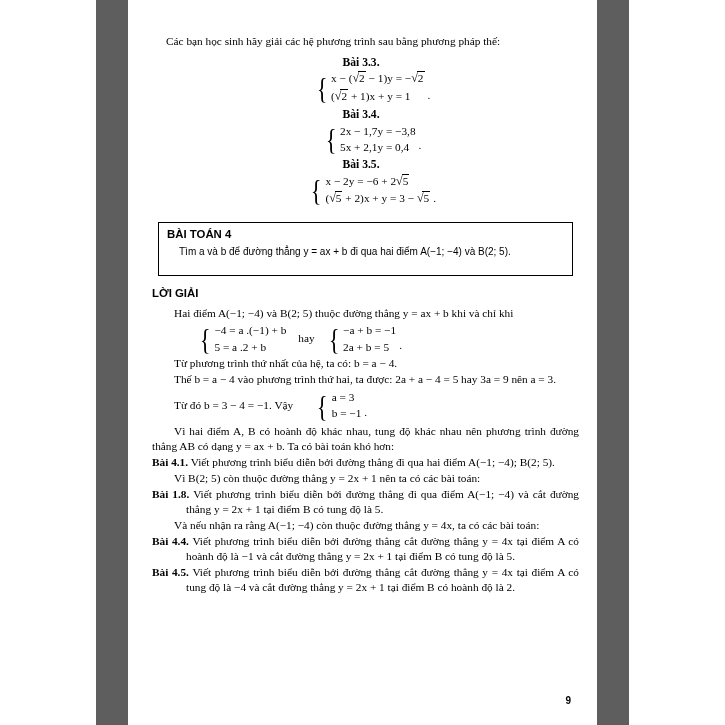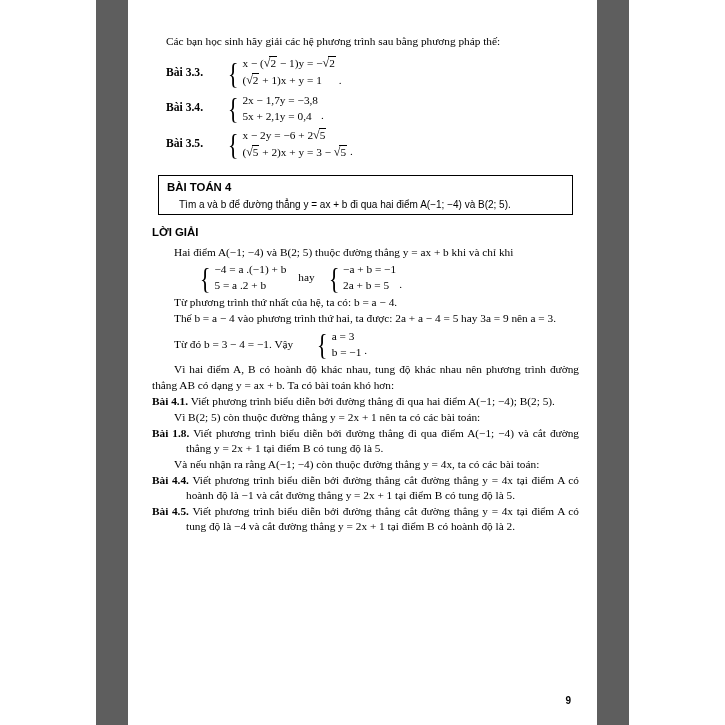--- a/index.html
+++ b/index.html
@@ -50,20 +50,21 @@
     margin: 0 0 6px 14px;
     font-size: 11.3px;
   }
 
   
   .bai-row {
     display: flex;
     align-items: center;
     margin: 2px 0 2px 0;
     padding-left: 14px;
+    flex-direction: column;
   }
   .bai-label {
     font-weight: bold;
     width: 60px;
     flex: none;
     text-align: left;
     font-size: 11.6px;
   }
   .sys {
     display: flex;
@@ -100,21 +101,21 @@
   .sqrt > .rad { font-size: 12px; }
   .sqrt > .bar {
     border-top: 1px solid #000;
     padding: 0 1px;
     margin-left: -1px;
   }
 
   .box {
     border: 1px solid #000;
     margin: 14px 6px 10px 6px;
-    padding: 4px 8px 2px 8px;
+    padding: 4px 8px 17px 8px;
   }
   .box-title {
     font-family: "Liberation Sans", sans-serif;
     font-weight: bold;
     font-size: 11.4px;
     margin-bottom: 3px;
   }
   .box-text {
     font-family: "Liberation Sans", sans-serif;
     font-size: 10px;

